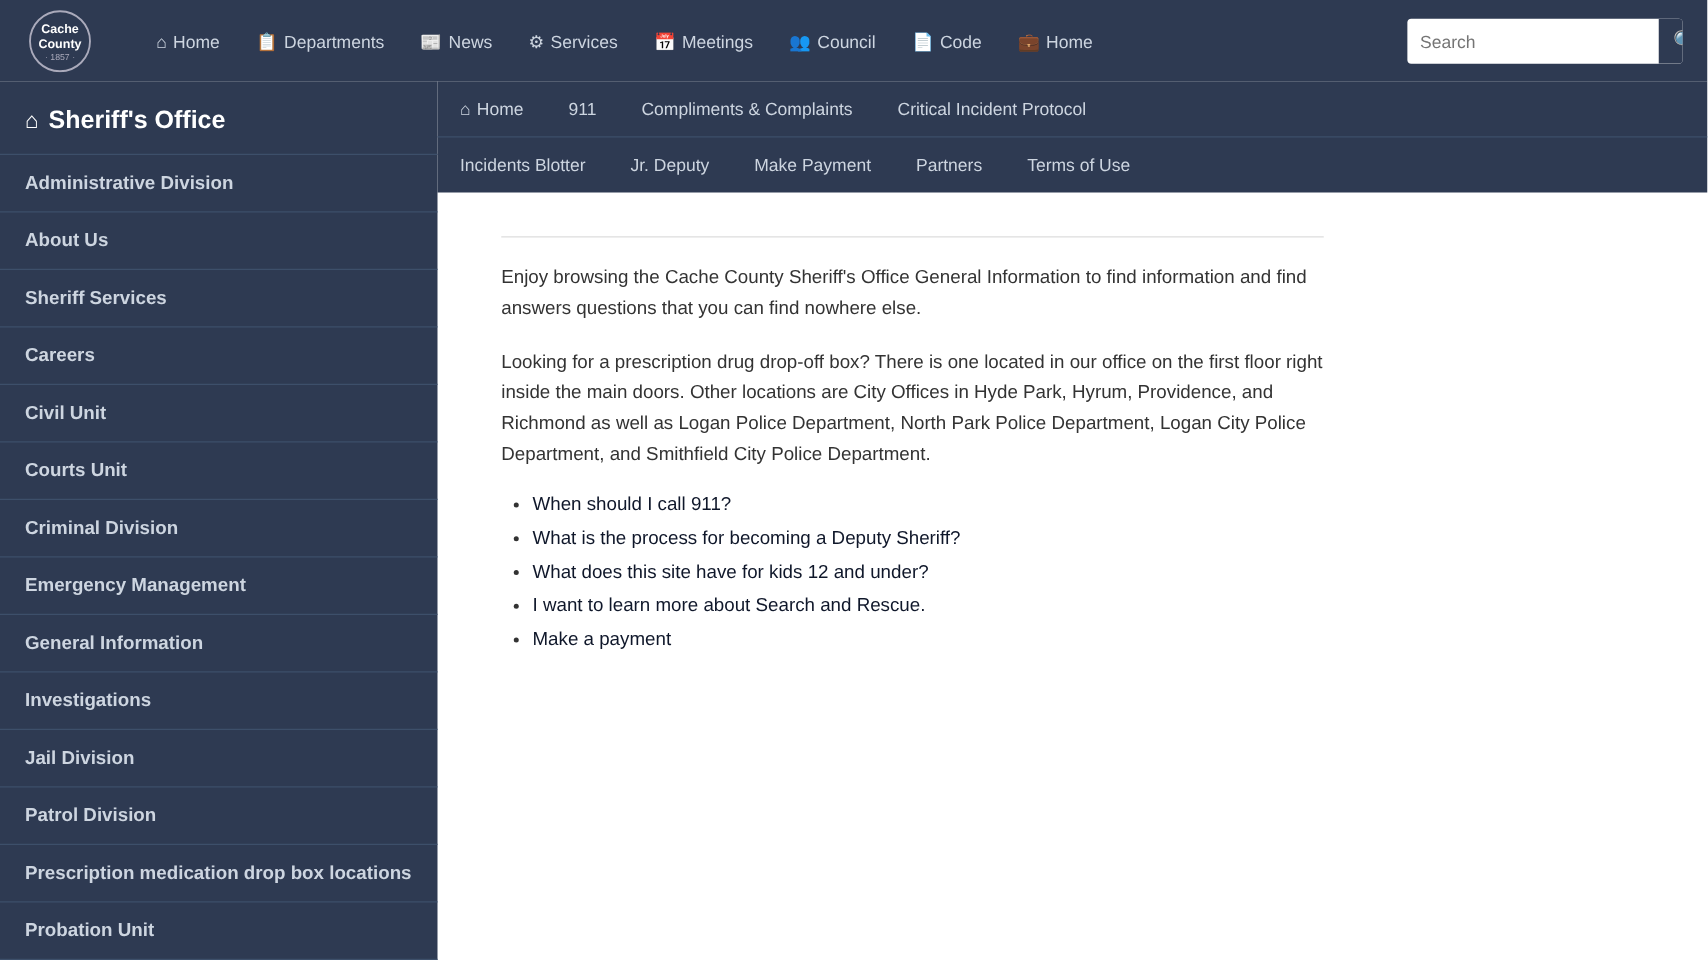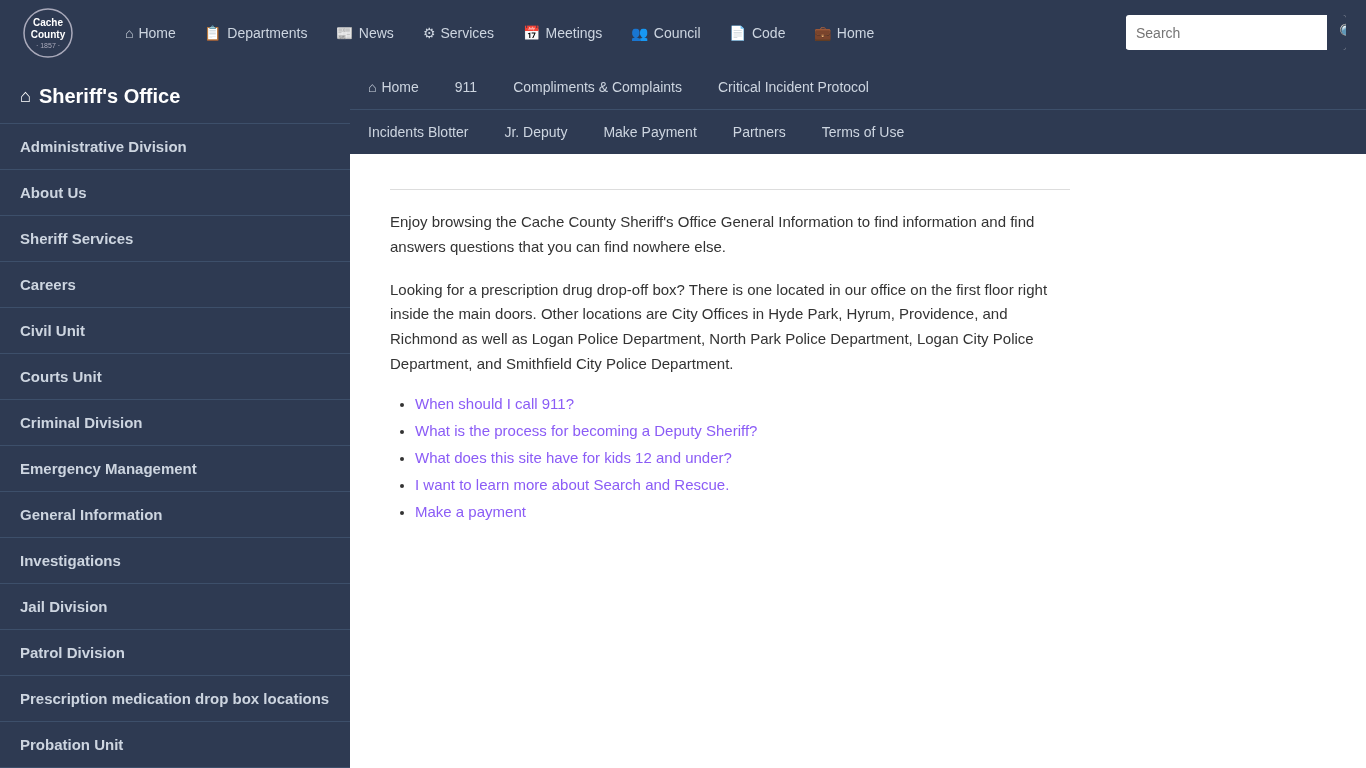--- a/index.html
+++ b/index.html
@@ -129,39 +129,39 @@
       white-space: nowrap;
       display: flex;
       align-items: center;
       gap: 5px;
     }
     .sub-nav-divider {
       border-bottom: 1px solid #3d4f6a;
       width: 100%;
     }
     .content-area {
-      padding: 30px 40px;
+      padding: 30px 51px;
       max-width: 760px;
     }
     .content-area p {
       margin-bottom: 18px;
       line-height: 1.65;
       color: #333;
       font-size: 15px;
     }
     .content-area ul {
       list-style: disc;
       padding-left: 25px;
       margin-top: 10px;
     }
     .content-area ul li {
       margin-bottom: 10px;
     }
     .content-area ul li a {
-      color: #8b5cf6;
+      color: #0f172a;
       text-decoration: none;
       font-size: 15px;
     }
     .content-divider {
       border: none;
       border-top: 1px solid #ddd;
       margin: 5px 0 20px 0;
     }
   </style>
 </head>

